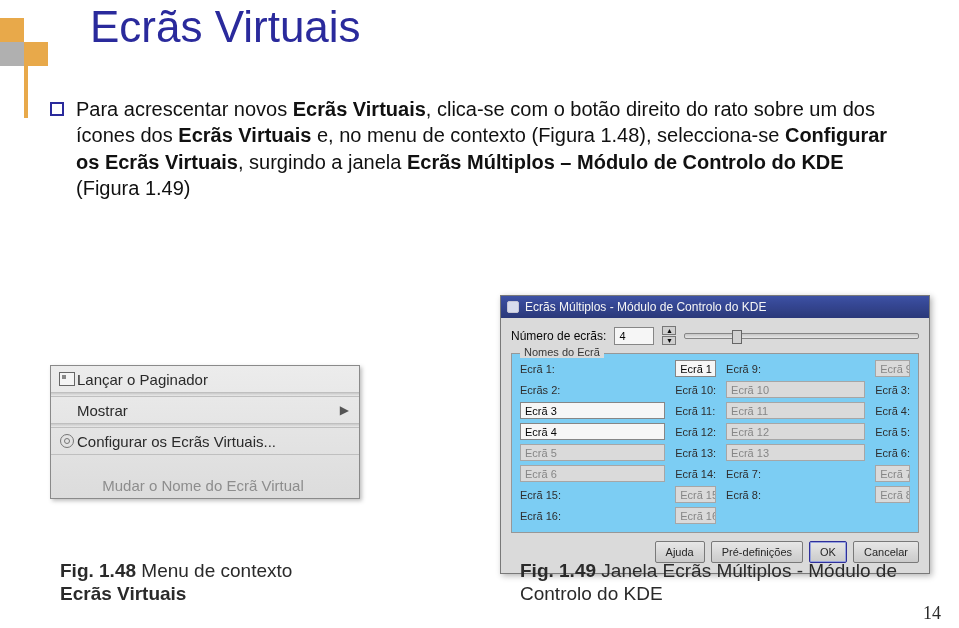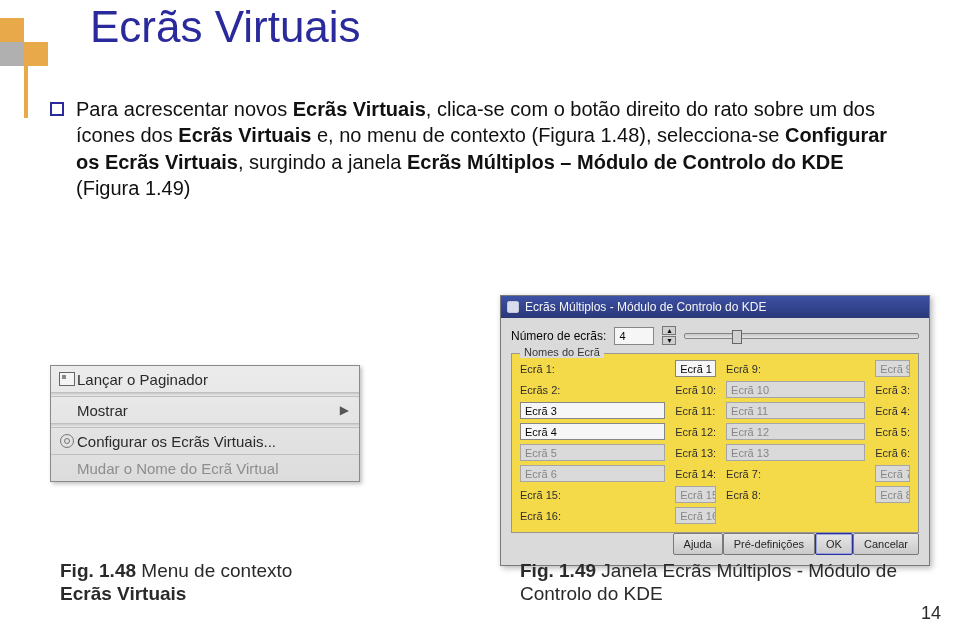--- a/index.html
+++ b/index.html
@@ -78,21 +78,21 @@
     color: #2a2a2a;
     box-shadow: 2px 2px 4px rgba(0,0,0,.25);
   }
   .ctx-menu .row {
     display: flex;
     align-items: center;
     padding: 4px 10px 4px 6px;
     border-bottom: 1px solid #bfbfbf;
   }
   .ctx-menu .row:last-child { border-bottom: none; }
-  .ctx-menu .row.disabled { color: #8d8d8d; }
+  .ctx-menu .row.disabled { color: #8d8d8d; flex-direction: column; }
   .ctx-menu .iconcell { width: 20px; height: 18px; display:flex; align-items:center; justify-content:center; }
   .ctx-menu .arrow-right { margin-left:auto; font-size: 12px; color:#555; }
   .ctx-menu .sep { height: 4px; background: linear-gradient(#c9c9c9,#e9e9e9); padding:0; border-bottom:1px solid #bfbfbf;}
 
   .mini-icon-pager {
     width: 16px; height: 14px; border:1px solid #666; position:relative; background:#f4f4f4;
   }
   .mini-icon-pager::before{content:"";position:absolute;left:2px;top:2px;width:4px;height:4px;background:#888;}
   .mini-icon-gear { width:14px;height:14px;border:1px solid #777;border-radius:50%; position:relative;}
   .mini-icon-gear::after{content:"";position:absolute;inset:3px;border:1px solid #777;border-radius:50%;}
@@ -131,35 +131,35 @@
     width:14px;height:9px;border:1px solid #777;background:#d5d5d5;font-size:7px;line-height:6px;padding:0;
   }
   .kde-slider {
     flex:1; height:6px; border:1px solid #888; background:linear-gradient(#ccc,#eee);
     position:relative; border-radius:2px;
   }
   .kde-slider .thumb {
     position:absolute; left:20%; top:-4px; width:10px;height:14px;border:1px solid #666;background:#d8d8d8;
   }
   .kde-group {
-    border:1px solid #9a9a9a; padding: 6px 8px 8px 8px; position:relative; background:#fde047;
+    border:1px solid #9a9a9a; padding: 6px 8px 8px 8px; position:relative; background:#7dd3fc;
   }
   .kde-group-title {
     position:absolute; top:-8px; left:8px; background:#e1e1e1; padding:0 4px; font-size:11px; color:#333;
   }
   .kde-names {
     display:grid; grid-template-columns: auto 1fr auto 1fr; gap: 4px 10px; align-items:center;
   }
   .kde-names label { font-size:11px; color:#2a2a2a; white-space:nowrap;}
   .kde-names input {
     height:17px; border:1px solid #888; background:#fff; font-size:11px; padding-left:4px; width:100%;
   }
   .kde-names input:disabled { background:#e1e1e1; color:#888; border-color:#aaa;}
   .kde-btnrow {
-    display:flex; justify-content:flex-end; 
+    display:flex; gap:6px; justify-content:flex-end; margin-top:8px;
   }
   .kde-btnrow button {
     height:22px; padding: 0 10px; border:1px solid #7a7a7a; background:linear-gradient(#efefef,#d0d0d0);
     font-size:11px; color:#222; border-radius:2px;
   }
   .kde-btnrow button.default { border:1px solid #2a2a9c; box-shadow: inset 0 0 0 1px #9aa7e5; }
 
   .captions {
     position: absolute;
     bottom: 22px;
@@ -171,20 +171,21 @@
     color: #2a2a2a;
   }
   .captions div { max-width: 400px; line-height:1.25; }
 
   .page-num {
     position: absolute;
     bottom: 4px;
     right: 18px;
     font-size: 18px;
     color: #2a2a2a;
+    font-family: Liberation Serif, serif;
   }
 </style>
 </head>
 <body>
 
 <div class="corner-deco">
   <div class="row">
       <div class="sq orange"></div>
     </div>
   <div class="row">

